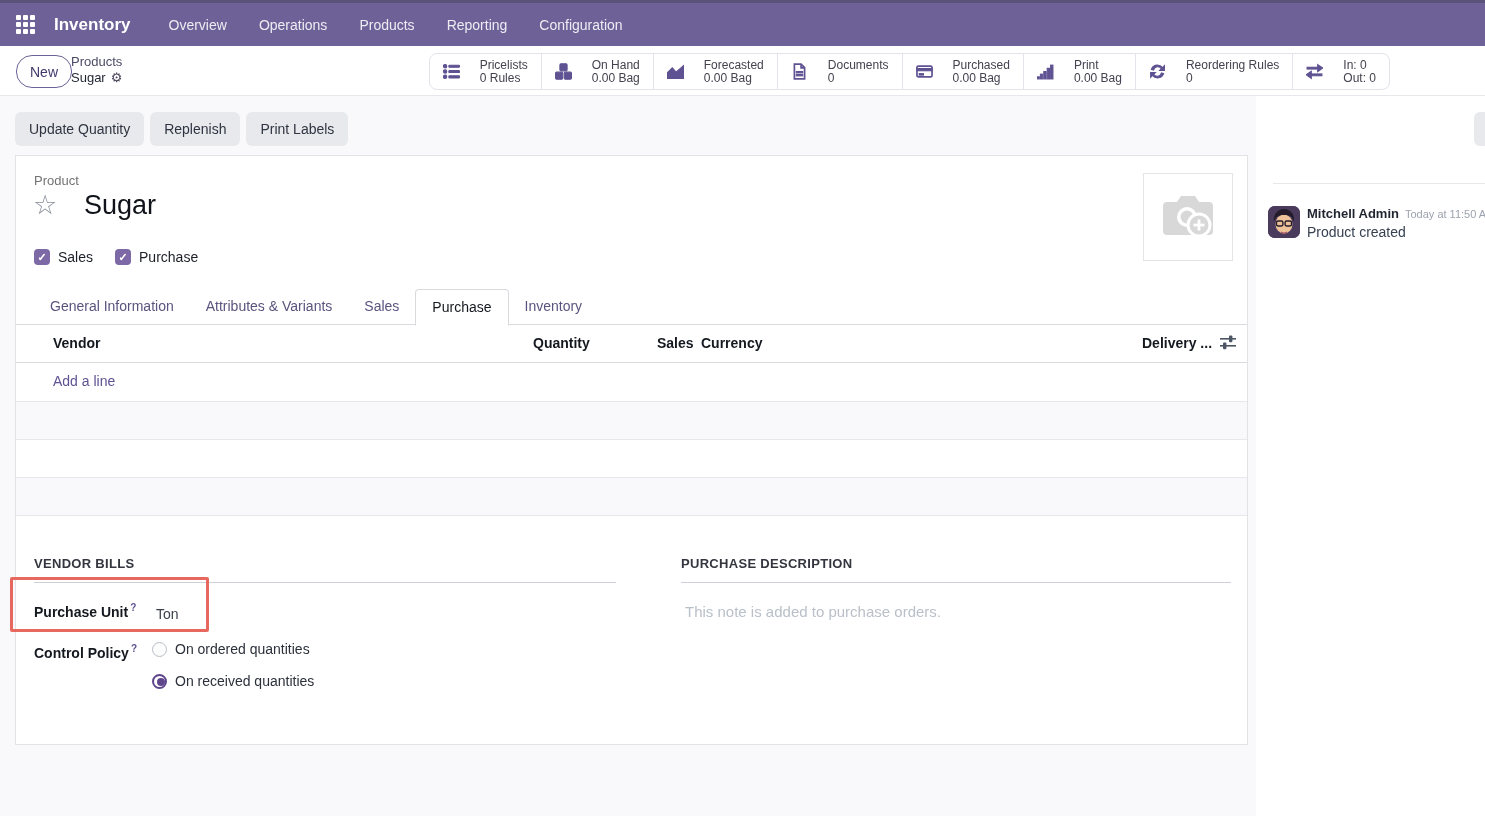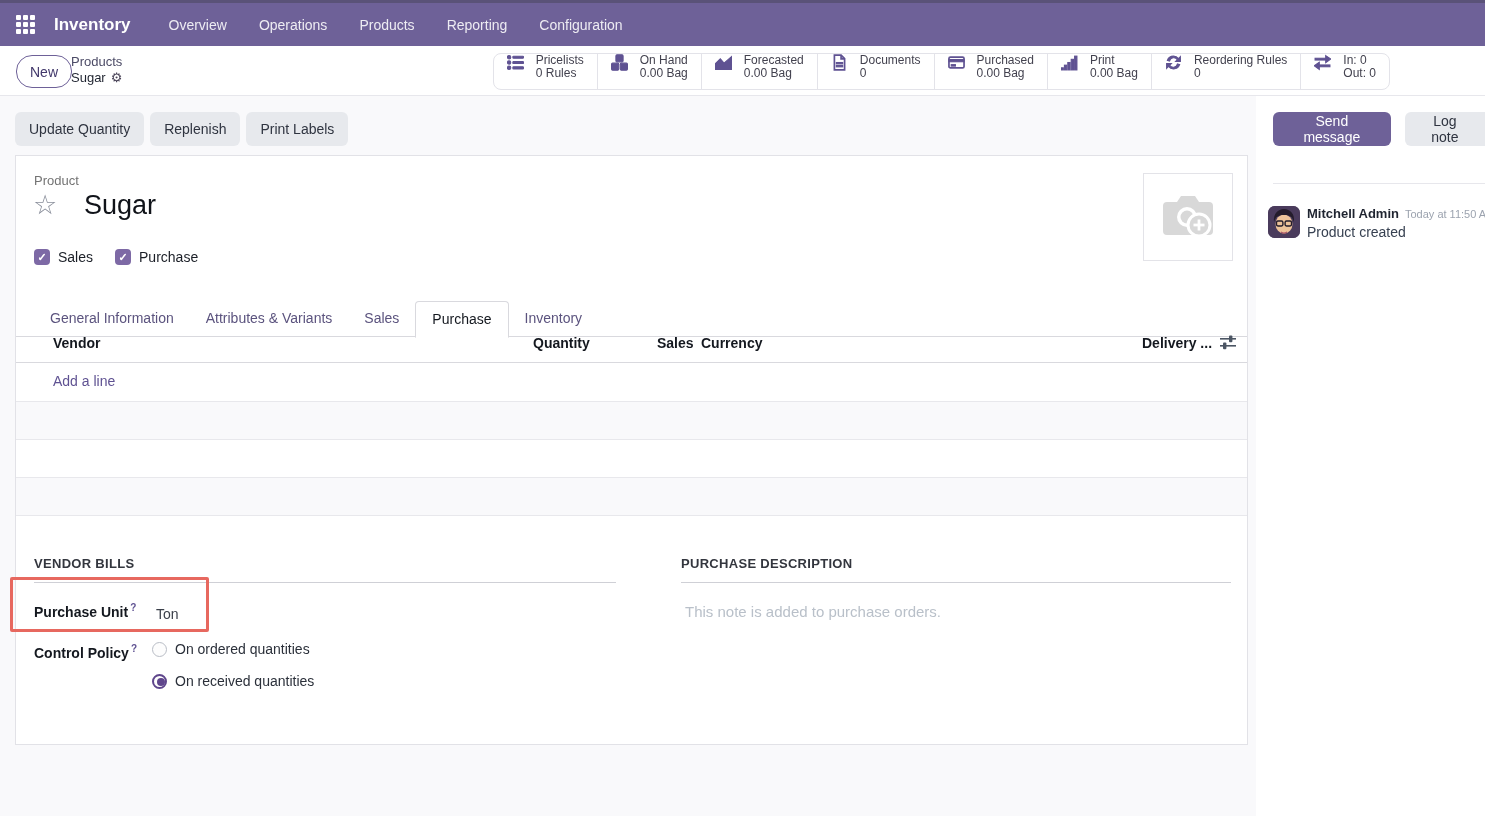--- a/index.html
+++ b/index.html
@@ -33,21 +33,21 @@
   .breadcrumb { position:absolute; left:71px; top:8px; line-height:16px; font-size:13px; }
   .bc-parent { color:#4c4b66; cursor:pointer; }
   .bc-current { color:#1f2430; display:flex; align-items:center; gap:5px; }
   .gear { color:#4a4458; font-size:13px; cursor:pointer; }
   
   .stat-group {
     position:absolute; right:95px; top:7px; height:37px; display:flex;
     background:#fff; border:1px solid #e3e3e9; border-radius:8px; overflow:hidden;
   }
   .stat-btn {
-    display:flex; align-items:flex-start; gap:12px; padding:0 13px;
+    display:flex; align-items:center; gap:20px; padding:0 13px;
     border-right:1px solid #e3e3e9; cursor:pointer; white-space:nowrap;
   }
   .stat-btn:last-child { border-right:none; }
   .stat-txt { line-height:13px; font-size:12px; color:#43424f; }
   .stat-txt b { font-weight:400; display:block; }
   .sicon { width:17px; height:17px; flex:none; }
   .sicon * { fill:#5f5292; stroke:#5f5292; }
   .sicon .st { fill:none; stroke-width:1.6; }
   
   .act-btn {
@@ -76,21 +76,21 @@
   }
   .fld-label { font-weight:700; color:#14181f; font-size:14px; }
   .product-word { position:absolute; left:18px; top:17px; font-size:13px; font-weight:400; color:#737373; }
   .star { position:absolute; left:17px; top:36px; font-size:27px; color:#8a8f9b; cursor:pointer; line-height:1; }
   .prod-title { position:absolute; left:68px; top:34px; font-size:27px; color:#101319; }
   .chk-row { position:absolute; left:18px; top:93px; display:flex; gap:22px; }
   .chk { display:flex; align-items:center; gap:8px; cursor:pointer; font-size:14px; color:#1b1f27; }
   .chk .box { width:16px; height:16px; border-radius:4px; background:#7d69a5; color:#fff;
     font-size:11px; line-height:16px; text-align:center; font-weight:700; }
   
-  .tabbar { position:absolute; left:0; top:145px; width:100%; height:36px; border-bottom:1px solid #d9d9de; display:flex; padding-left:18px; }
+  .tabbar { position:absolute; left:0; top:133px; width:100%; height:36px; border-bottom:1px solid #d9d9de; display:flex; padding-left:18px; }
   .tab { padding:9px 16px 0; font-size:14px; color:#5b537e; cursor:pointer; }
   .tab.active {
     background:#fff; color:#14181f; border:1px solid #d9d9de; border-bottom:1px solid #fff;
     border-radius:4px 4px 0 0; height:37px; position:relative; top:0;
   }
   
   .thead { position:absolute; left:0; top:168px; width:100%; height:39px; border-bottom:1px solid #d9d9de; }
   .th { position:absolute; top:11px; font-weight:700; font-size:14px; color:#14181f; }
   .th.c1{left:37px}.th.c2{left:517px}.th.c3{left:641px}.th.c4{left:685px}.th.c5{left:1126px}
   .th-icon { position:absolute; right:10px; top:11px; width:17px; height:15px; cursor:pointer; }
@@ -312,24 +312,20 @@
     <label class="radio-opt ro2">
       <span class="radio sel"></span>
       <span>On received quantities</span>
     </label>
 
     <div class="grp-title gt-right">PURCHASE DESCRIPTION</div>
     <div class="note-placeholder">This note is added to purchase orders.</div>
   </div>
 
   <div class="chatter">
-    <div class="chat-btns">
-      <button class="primary-btn">Send message</button>
-      <button class="act-btn">Log note</button>
-    </div>
     <button class="act-btn cut-btn">A</button>
     <div class="chat-divider"></div>
 
     <div class="avatar">
       <svg width="32" height="32" viewBox="0 0 32 32">
         <rect width="32" height="32" fill="#4a3b5c"></rect>
         <ellipse cx="16" cy="18" rx="8.5" ry="9.5" fill="#eec39a"></ellipse>
         <path d="M6 16c-1-8 4-13 10-13s11 5 10 13c-2-5-3-7-10-7S8 11 6 16z" fill="#241c2b"></path>
         <rect x="8.5" y="15" width="6.4" height="5" rx="1.4" fill="none" stroke="#241c2b" stroke-width="1.4"></rect>
         <rect x="17.1" y="15" width="6.4" height="5" rx="1.4" fill="none" stroke="#241c2b" stroke-width="1.4"></rect>

